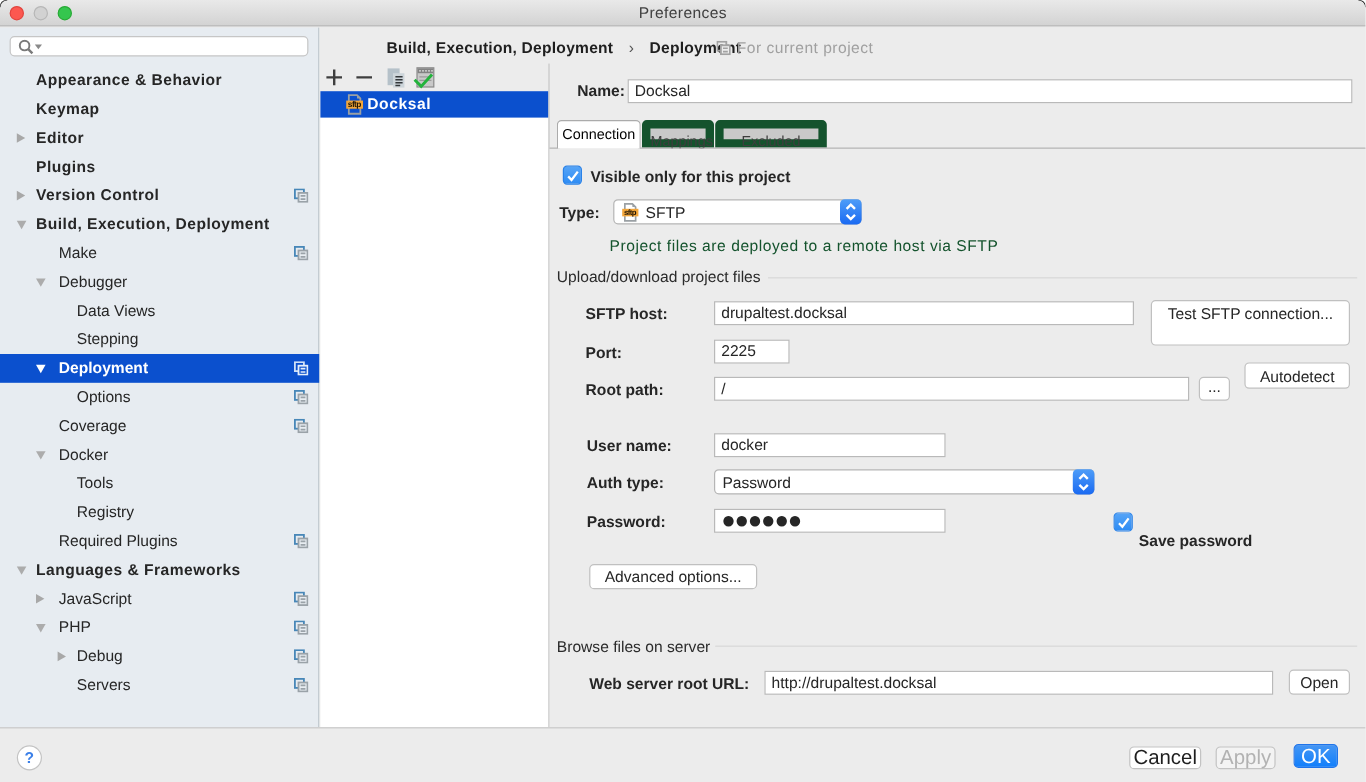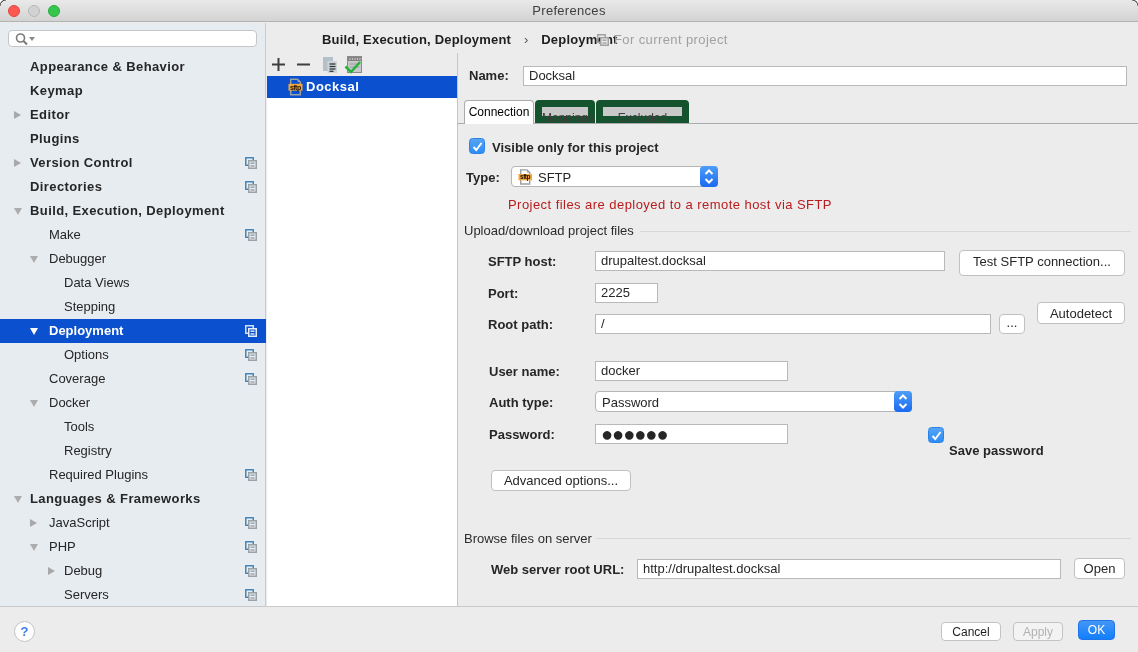--- a/index.html
+++ b/index.html
@@ -32,57 +32,57 @@
 .arr.d { border-top:7px solid #acacac; border-left:4.5px solid transparent; border-right:4.5px solid transparent; top:9px; }
 .arr.d.w { border-top-color:#fff; }
 .a1 { left:14px; }
 .a2 { left:30px; }
 .a3 { left:48px; }
 .picon { position:absolute; right:9px; top:6px; }
 
 
 .bottombar { position:absolute; left:0; top:606px; width:1138px; height:46px; background:#ececec; border-top:1px solid #c9c9c9; }
 .helpbtn { position:absolute; left:14px; top:14px; width:21px; height:21px; border-radius:50%; background:#fff; border:1px solid #c3c3c3; color:#3a7fe8; font-weight:bold; text-align:center; line-height:20px; font-size:13px; }
-.btn { position:absolute; background:#fff; border:1px solid #c3c3c3; border-radius:4px; font-size:12px; text-align:center; color:#1f1f1f; }
+.btn { position:absolute; background:#fff; border:1px solid #c3c3c3; border-radius:4px; font-size:17px; text-align:center; color:#1f1f1f; }
 .btn.cancel { left:941px; top:15px; width:60px; height:19px; line-height:18px; }
 .btn.apply { left:1013px; top:15px; width:50px; height:19px; line-height:18px; color:#b2b2b2; background:#f3f3f3; }
 .btn.ok { left:1078px; top:13px; width:37px; height:20px; line-height:19px; background:linear-gradient(#4496f4,#127ffb); border:1px solid #1f74ea; color:#fff; }
 
 
 .mainright { position:absolute; left:267px; top:23px; width:871px; height:583px; background:#ececec; }
 .crumb { position:absolute; left:11px; top:9px; font-weight:bold; font-size:13px; color:#1f1f1f; letter-spacing:0.2px;padding-left:44px; }
 .crumb .sep { font-weight:normal; color:#555; padding:0 9px; }
 .forproj { position:absolute; left:330px; top:9px; color:#a0a0a0; font-size:13px; letter-spacing:0.4px; }
 .toolbar { position:absolute; left:0; top:30px; width:190px; height:23px; }
 .listpanel { position:absolute; left:0; top:53px; width:190px; height:530px; background:#fff; }
 .listsel { position:absolute; left:0; top:0; width:190px; height:22px; background:#0b50ce; color:#fff; font-weight:bold; line-height:22px; }
 .listsel .txt { position:absolute; left:39px; top:0; letter-spacing:0.5px; }
 .vsep { position:absolute; left:190px; top:30px; width:1px; height:553px; background:#c5c5c5; }
 
 
 .formpanel { position:absolute; left:191px; top:0px; width:680px; height:583px; }
-.namelbl { position:absolute; left:11px; top:45px; font-weight:bold; }
+.namelbl { position:absolute; left:23px; top:45px; font-weight:bold; }
 .nameinput { position:absolute; left:65px; top:43px; width:604px; height:20px; background:#fff; border:1px solid #b9b9b9; padding-left:5px; line-height:18px; }
 .tab { position:absolute; top:77px; height:23px; line-height:23px; text-align:center; font-size:12px; }
 .tab.active { background:#fff; border:1px solid #ababab; border-bottom:none; border-radius:4px 4px 0 0; z-index:2; color:#000; height:24px; }
 .tab.inactive { background:#c9c9c9; border:7px solid #14532d; border-radius:4px 4px 0 0; color:#3d3d3d; }
 .tabline { position:absolute; left:0; top:100px; width:680px; height:1px; background:#ababab; }
 .tabcontent { position:absolute; left:0; top:101px; width:680px; height:482px; background:#ececec; }
 
 
 .cb { position:absolute; width:16px; height:16px; border-radius:3.5px; background:linear-gradient(#55a4f7,#2e8cf4); border:1px solid #2a82e8; }
 .cb svg { position:absolute; left:1px; top:2px; }
 .flabel { position:absolute; font-weight:bold; }
 .finput { position:absolute; background:#fff; border:1px solid #b9b9b9; padding-left:5px; }
 .fbtn { position:absolute; background:#fff; border:1px solid #c0c0c0; border-radius:4px; text-align:center; }
 .group { position:absolute; font-size:13px; color:#2b2b2b; }
 .gline { position:absolute; height:1px; background:#d8d8d8; }
 .combo { position:absolute; background:#fff; border:1px solid #b5b5b5; border-radius:4px; }
 .stepper { position:absolute; right:-1px; top:-1px; width:18px; border-radius:4px; background:linear-gradient(#4e9df8,#1a6af2); }
-.caption { position:absolute; color:#b91c1c; letter-spacing:0.45px;text-align:right; }
+.caption { position:absolute; color:#14532d; letter-spacing:0.45px;text-align:right; }
 .corner { position:absolute; top:0; width:6px; height:6px; z-index:50; }
 .corner.tl { left:0; background:radial-gradient(circle at 6px 6px, rgba(0,0,0,0) 5.2px, #2a2a2a 5.9px); }
 .corner.tr { right:0; background:radial-gradient(circle at 0px 6px, rgba(0,0,0,0) 5.2px, #2a2a2a 5.9px); }
 </style>
 </head>
 <body>
 <div class="window">
   <div class="corner tl"></div>
     <div class="corner tr"></div>
   <div class="titlebar">
@@ -110,33 +110,20 @@
       <div class="trow l1">
           <div class="arr r a1"></div>
           <div class="lbl">Editor</div>
         </div>
       <div class="trow l1">
           <div class="lbl">Plugins</div>
         </div>
       <div class="trow l1">
           <div class="arr r a1"></div>
           <div class="lbl">Version Control</div>
-          <svg class="picon" width="12" height="12">
-            <g fill="none">
-              <rect x="0.75" y="0.75" width="7.5" height="7.5" stroke="#4887b8" stroke-width="1.5"></rect>
-              <rect x="3.75" y="3.75" width="7.5" height="7.5" fill="#e7ecf1" stroke="#9aa2a8" stroke-width="1.5"></rect>
-              <g stroke="#9aa2a8" stroke-width="1.4">
-                <line x1="5.5" y1="6.2" x2="9.5" y2="6.2"></line>
-                <line x1="5.5" y1="9" x2="9.5" y2="9"></line>
-              </g>
-            </g>
-          </svg>
-        </div>
-      <div class="trow l1">
-          <div class="lbl">Directories</div>
           <svg class="picon" width="12" height="12">
             <g fill="none">
               <rect x="0.75" y="0.75" width="7.5" height="7.5" stroke="#4887b8" stroke-width="1.5"></rect>
               <rect x="3.75" y="3.75" width="7.5" height="7.5" fill="#e7ecf1" stroke="#9aa2a8" stroke-width="1.5"></rect>
               <g stroke="#9aa2a8" stroke-width="1.4">
                 <line x1="5.5" y1="6.2" x2="9.5" y2="6.2"></line>
                 <line x1="5.5" y1="9" x2="9.5" y2="9"></line>
               </g>
             </g>
           </svg>
@@ -380,21 +367,21 @@
             </svg>
           </div>
         </div>
         <div class="caption" style="left:50px; top:73px;">Project files are deployed to a remote host via SFTP</div>
 
         <div class="group" style="left:6px; top:99px;">Upload/download project files</div>
         <div class="gline" style="left:182px; top:107px; width:491px;"></div>
 
         <div class="flabel" style="left:30px; top:130px;">SFTP host:</div>
         <div class="finput" style="left:137px; top:127px; width:350px; height:20px; line-height:18px;">drupaltest.docksal</div>
-        <div class="fbtn" style="left:501px; top:126px; width:166px; height:26px; line-height:21px;">Test SFTP connection...</div>
+        <div class="fbtn" style="left:501px; top:126px; width:166px; height:38px; line-height:21px;">Test SFTP connection...</div>
 
         <div class="flabel" style="left:30px; top:162px;">Port:</div>
         <div class="finput" style="left:137px; top:159px; width:63px; height:20px; line-height:18px;">2225</div>
 
         <div class="flabel" style="left:30px; top:193px;">Root path:</div>
         <div class="finput" style="left:137px; top:190px; width:396px; height:20px; line-height:18px;">/</div>
         <div class="fbtn" style="left:541px; top:190px; width:26px; height:20px; line-height:16px;">...</div>
         <div class="fbtn" style="left:579px; top:178px; width:88px; height:22px; line-height:21px;">Autodetect</div>
 
         <div class="flabel" style="left:31px; top:240px;">User name:</div>

